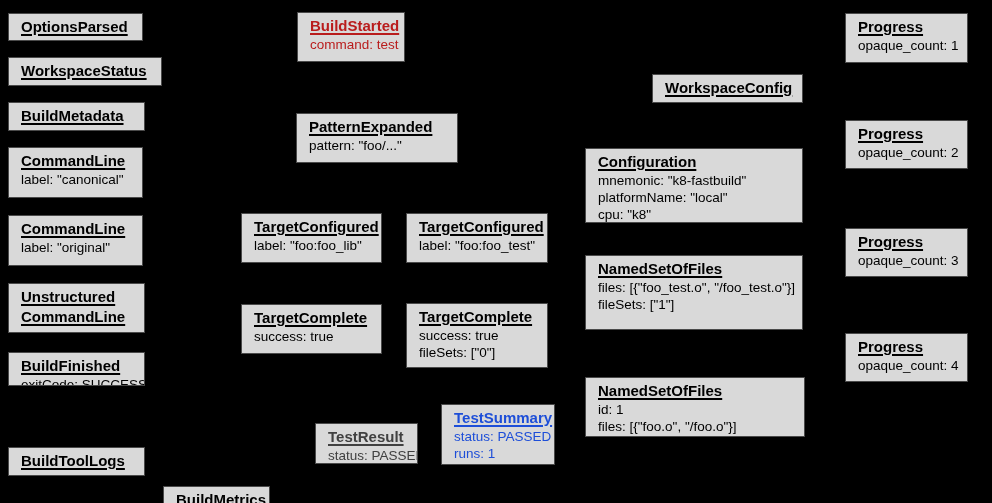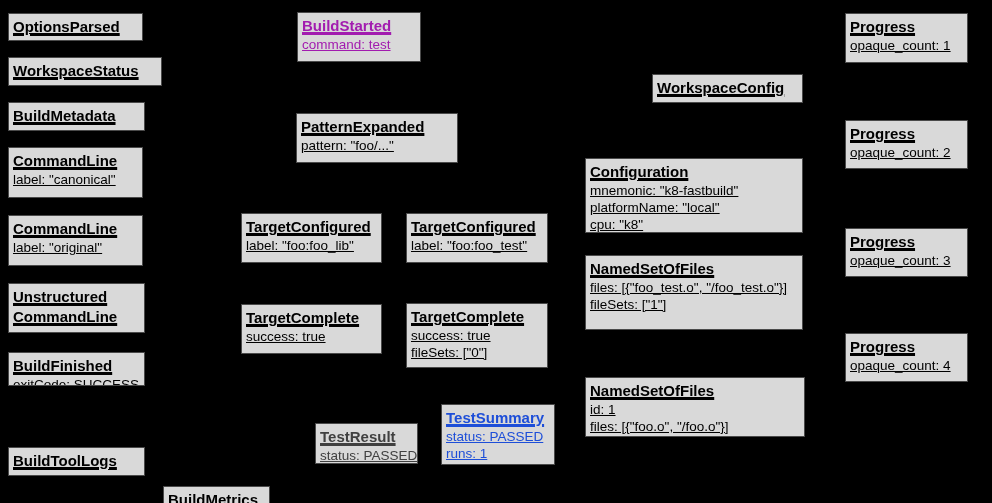--- a/index.html
+++ b/index.html
@@ -14,23 +14,22 @@
     background: #000000;
     overflow: hidden;
     font-family: "Liberation Sans", "DejaVu Sans", sans-serif;
   }
   .node {
     position: absolute;
     box-sizing: border-box;
     background: #d9d9d9;
     border: 1.5px solid #4a4a4a;
     color: #000000;
-    padding: 3px 6px 2px 4px;
+    padding: 3px 6px 2px 12px;
     overflow: hidden;
-    text-decoration: underline;
   }
   .node-title {
     font-size: 15px;
     font-weight: bold;
     line-height: 20px;
     text-decoration: underline;
     text-decoration-thickness: 1.5px;
     text-underline-offset: 2px;
     white-space: pre-line;
   }
@@ -84,21 +83,21 @@
       </div>
     </div>
     <div class="node" style="left: 8px; top: 447px; width: 137px; height: 29px; background: rgb(217, 217, 217); border-color: rgb(74, 74, 74); color: rgb(0, 0, 0);">
       <div class="node-title">BuildToolLogs</div>
 
     </div>
     <div class="node" style="left: 163px; top: 447px; width: 107px; height: 29px; background: rgb(217, 217, 217); border-color: rgb(74, 74, 74); color: rgb(0, 0, 0); margin-top: 39px;">
       <div class="node-title">BuildMetrics</div>
 
     </div>
-    <div class="node" style="left: 297px; top: 12px; width: 124px; height: 50px; background: rgb(217, 217, 217); border-color: rgb(74, 74, 74); color: #a21caf;">
+    <div class="node" style="left: 297px; top: 12px; width: 108px; height: 50px; background: rgb(217, 217, 217); border-color: rgb(74, 74, 74); color: #b91c1c;">
       <div class="node-title">BuildStarted</div>
       <div class="node-lines">
         <div class="node-line">command: test</div>
       </div>
     </div>
     <div class="node" style="left: 296px; top: 113px; width: 162px; height: 50px; background: rgb(217, 217, 217); border-color: rgb(74, 74, 74); color: rgb(0, 0, 0);">
       <div class="node-title">PatternExpanded</div>
       <div class="node-lines">
         <div class="node-line">pattern: "foo/..."</div>
       </div>
@@ -138,21 +137,21 @@
       <div class="node-title">TestSummary</div>
       <div class="node-lines">
         <div class="node-line">status: PASSED</div>
         <div class="node-line">runs: 1</div>
       </div>
     </div>
     <div class="node" style="left: 652px; top: 74px; width: 151px; height: 29px; background: rgb(217, 217, 217); border-color: rgb(74, 74, 74); color: rgb(0, 0, 0);">
       <div class="node-title">WorkspaceConfig</div>
 
     </div>
-    <div class="node" style="left: 585px; top: 158px; width: 218px; height: 75px; background: rgb(217, 217, 217); border-color: rgb(74, 74, 74); color: rgb(0, 0, 0);">
+    <div class="node" style="left: 585px; top: 148px; width: 218px; height: 75px; background: rgb(217, 217, 217); border-color: rgb(74, 74, 74); color: rgb(0, 0, 0);">
       <div class="node-title">Configuration</div>
       <div class="node-lines">
         <div class="node-line">mnemonic: "k8-fastbuild"</div>
         <div class="node-line">platformName: "local"</div>
         <div class="node-line">cpu: "k8"</div>
       </div>
     </div>
     <div class="node" style="left: 585px; top: 255px; width: 218px; height: 75px; background: rgb(217, 217, 217); border-color: rgb(74, 74, 74); color: rgb(0, 0, 0);">
       <div class="node-title">NamedSetOfFiles</div>
       <div class="node-lines">

